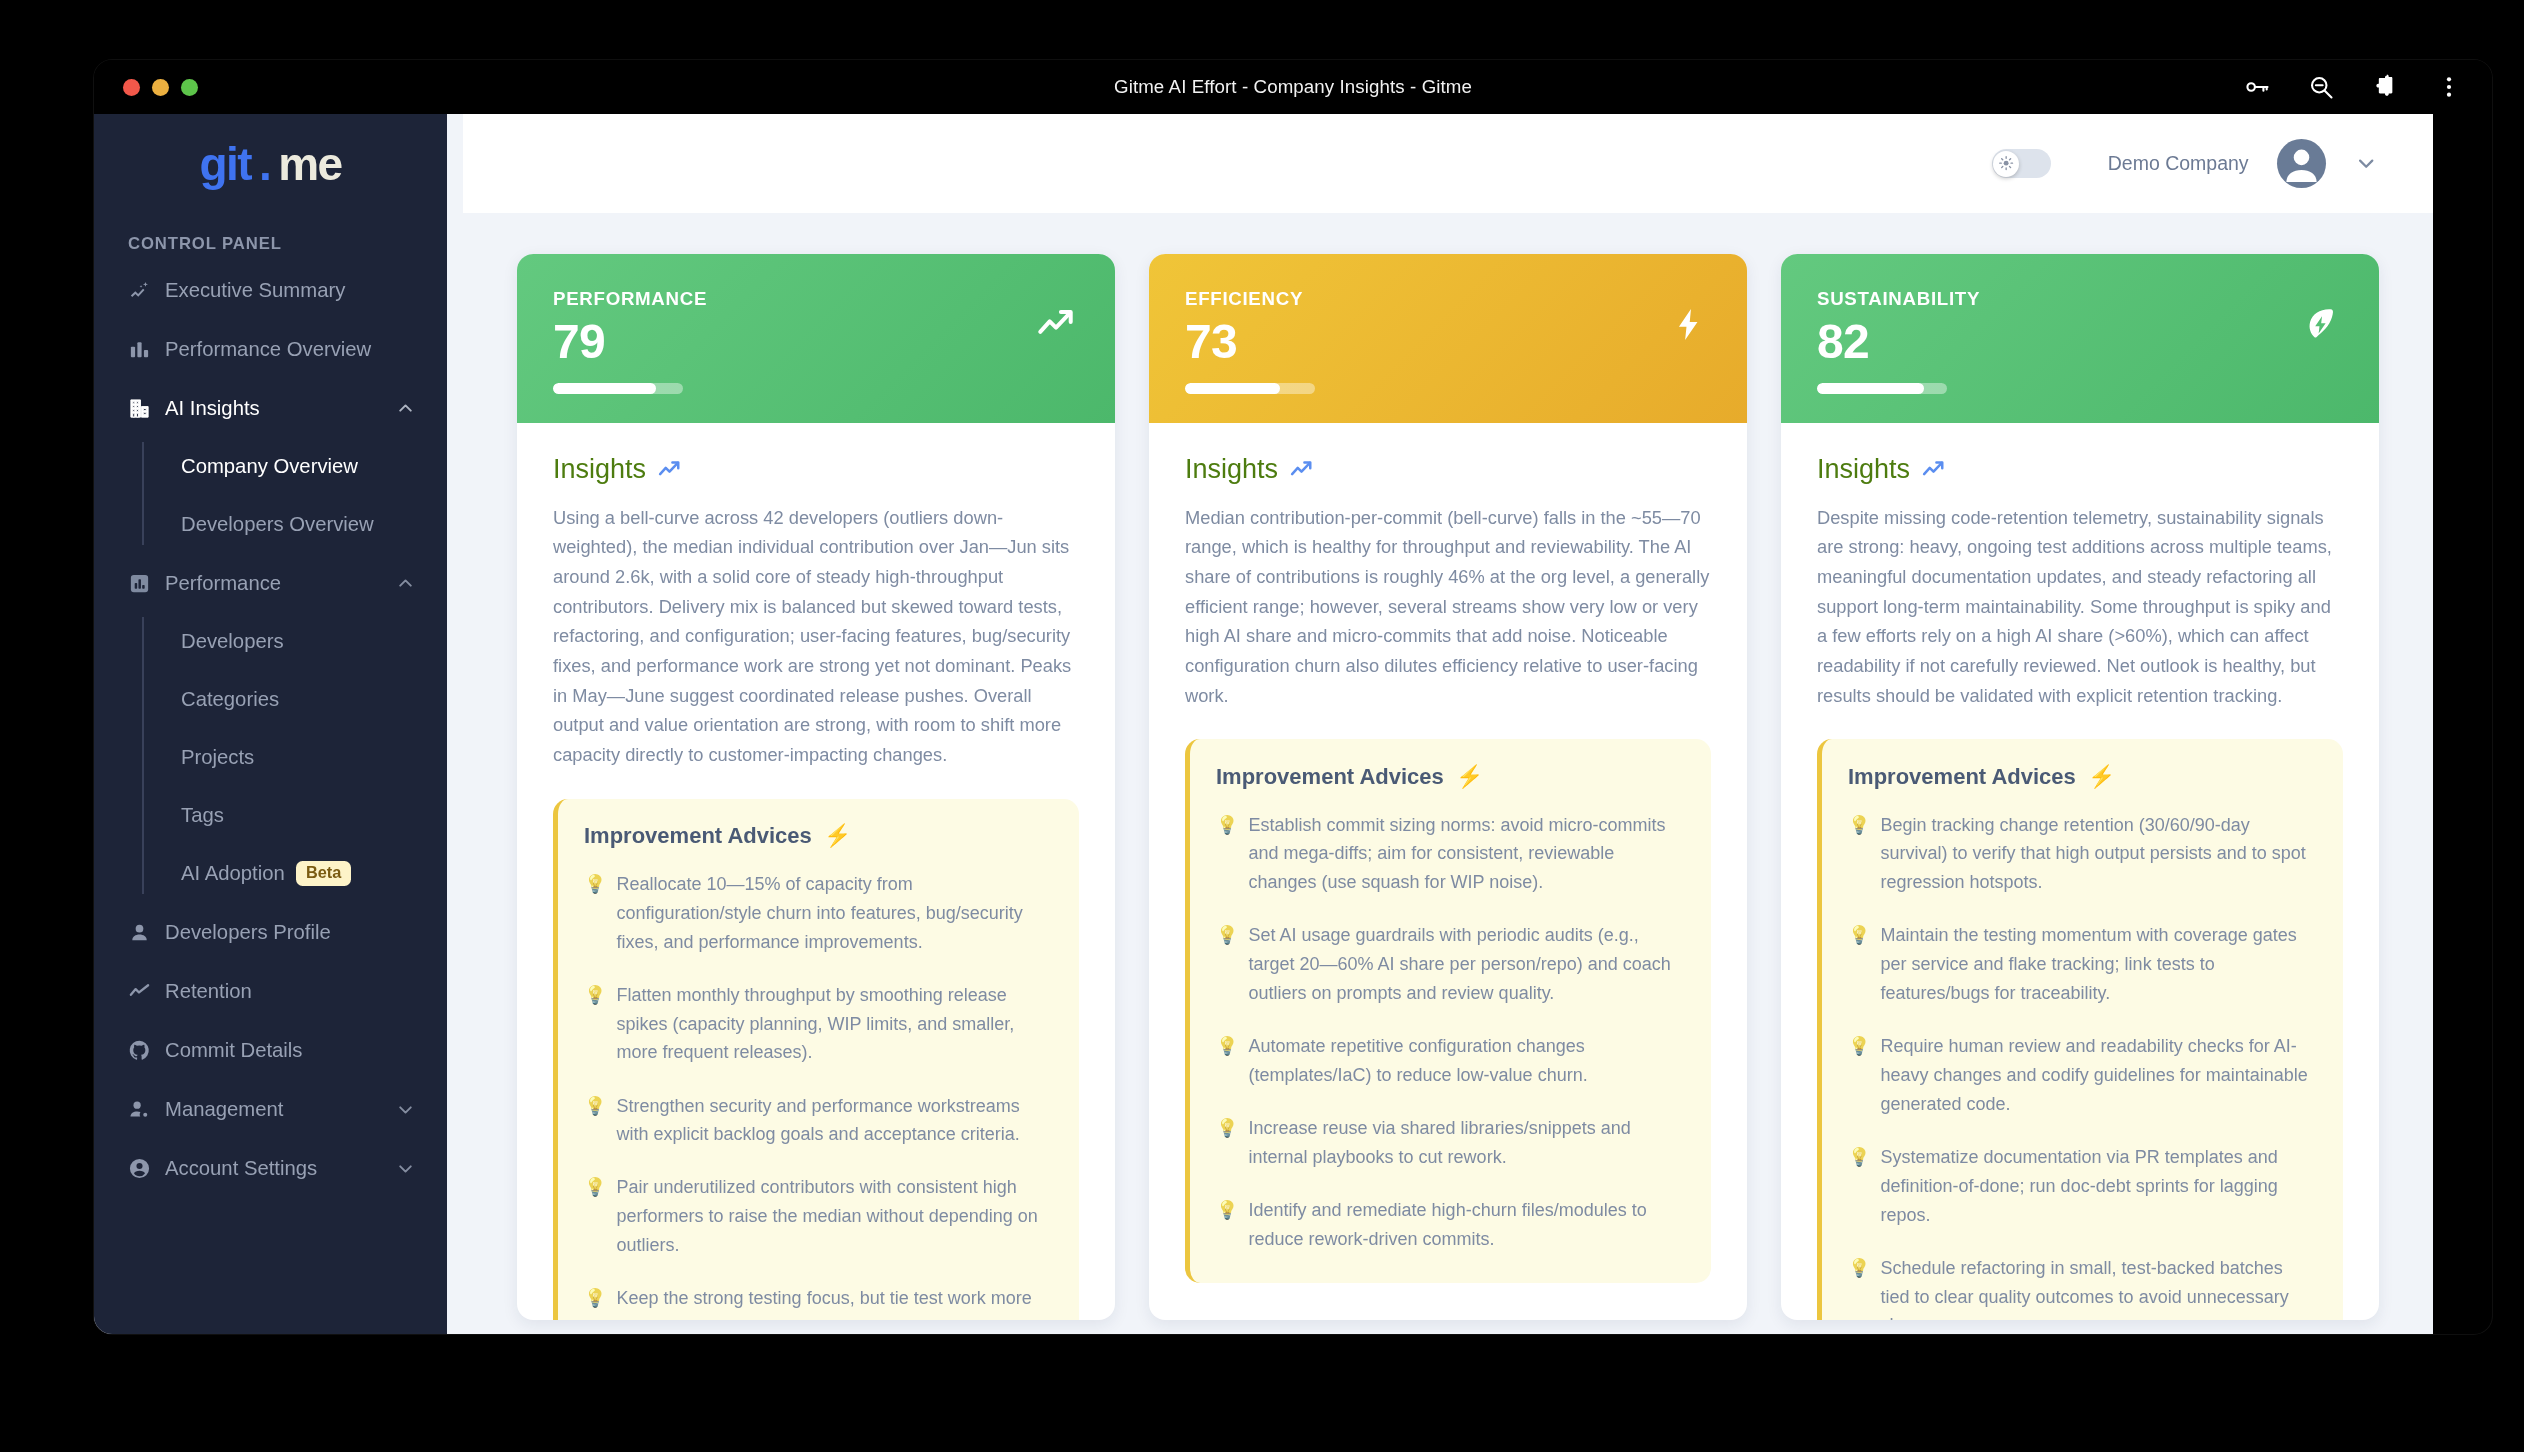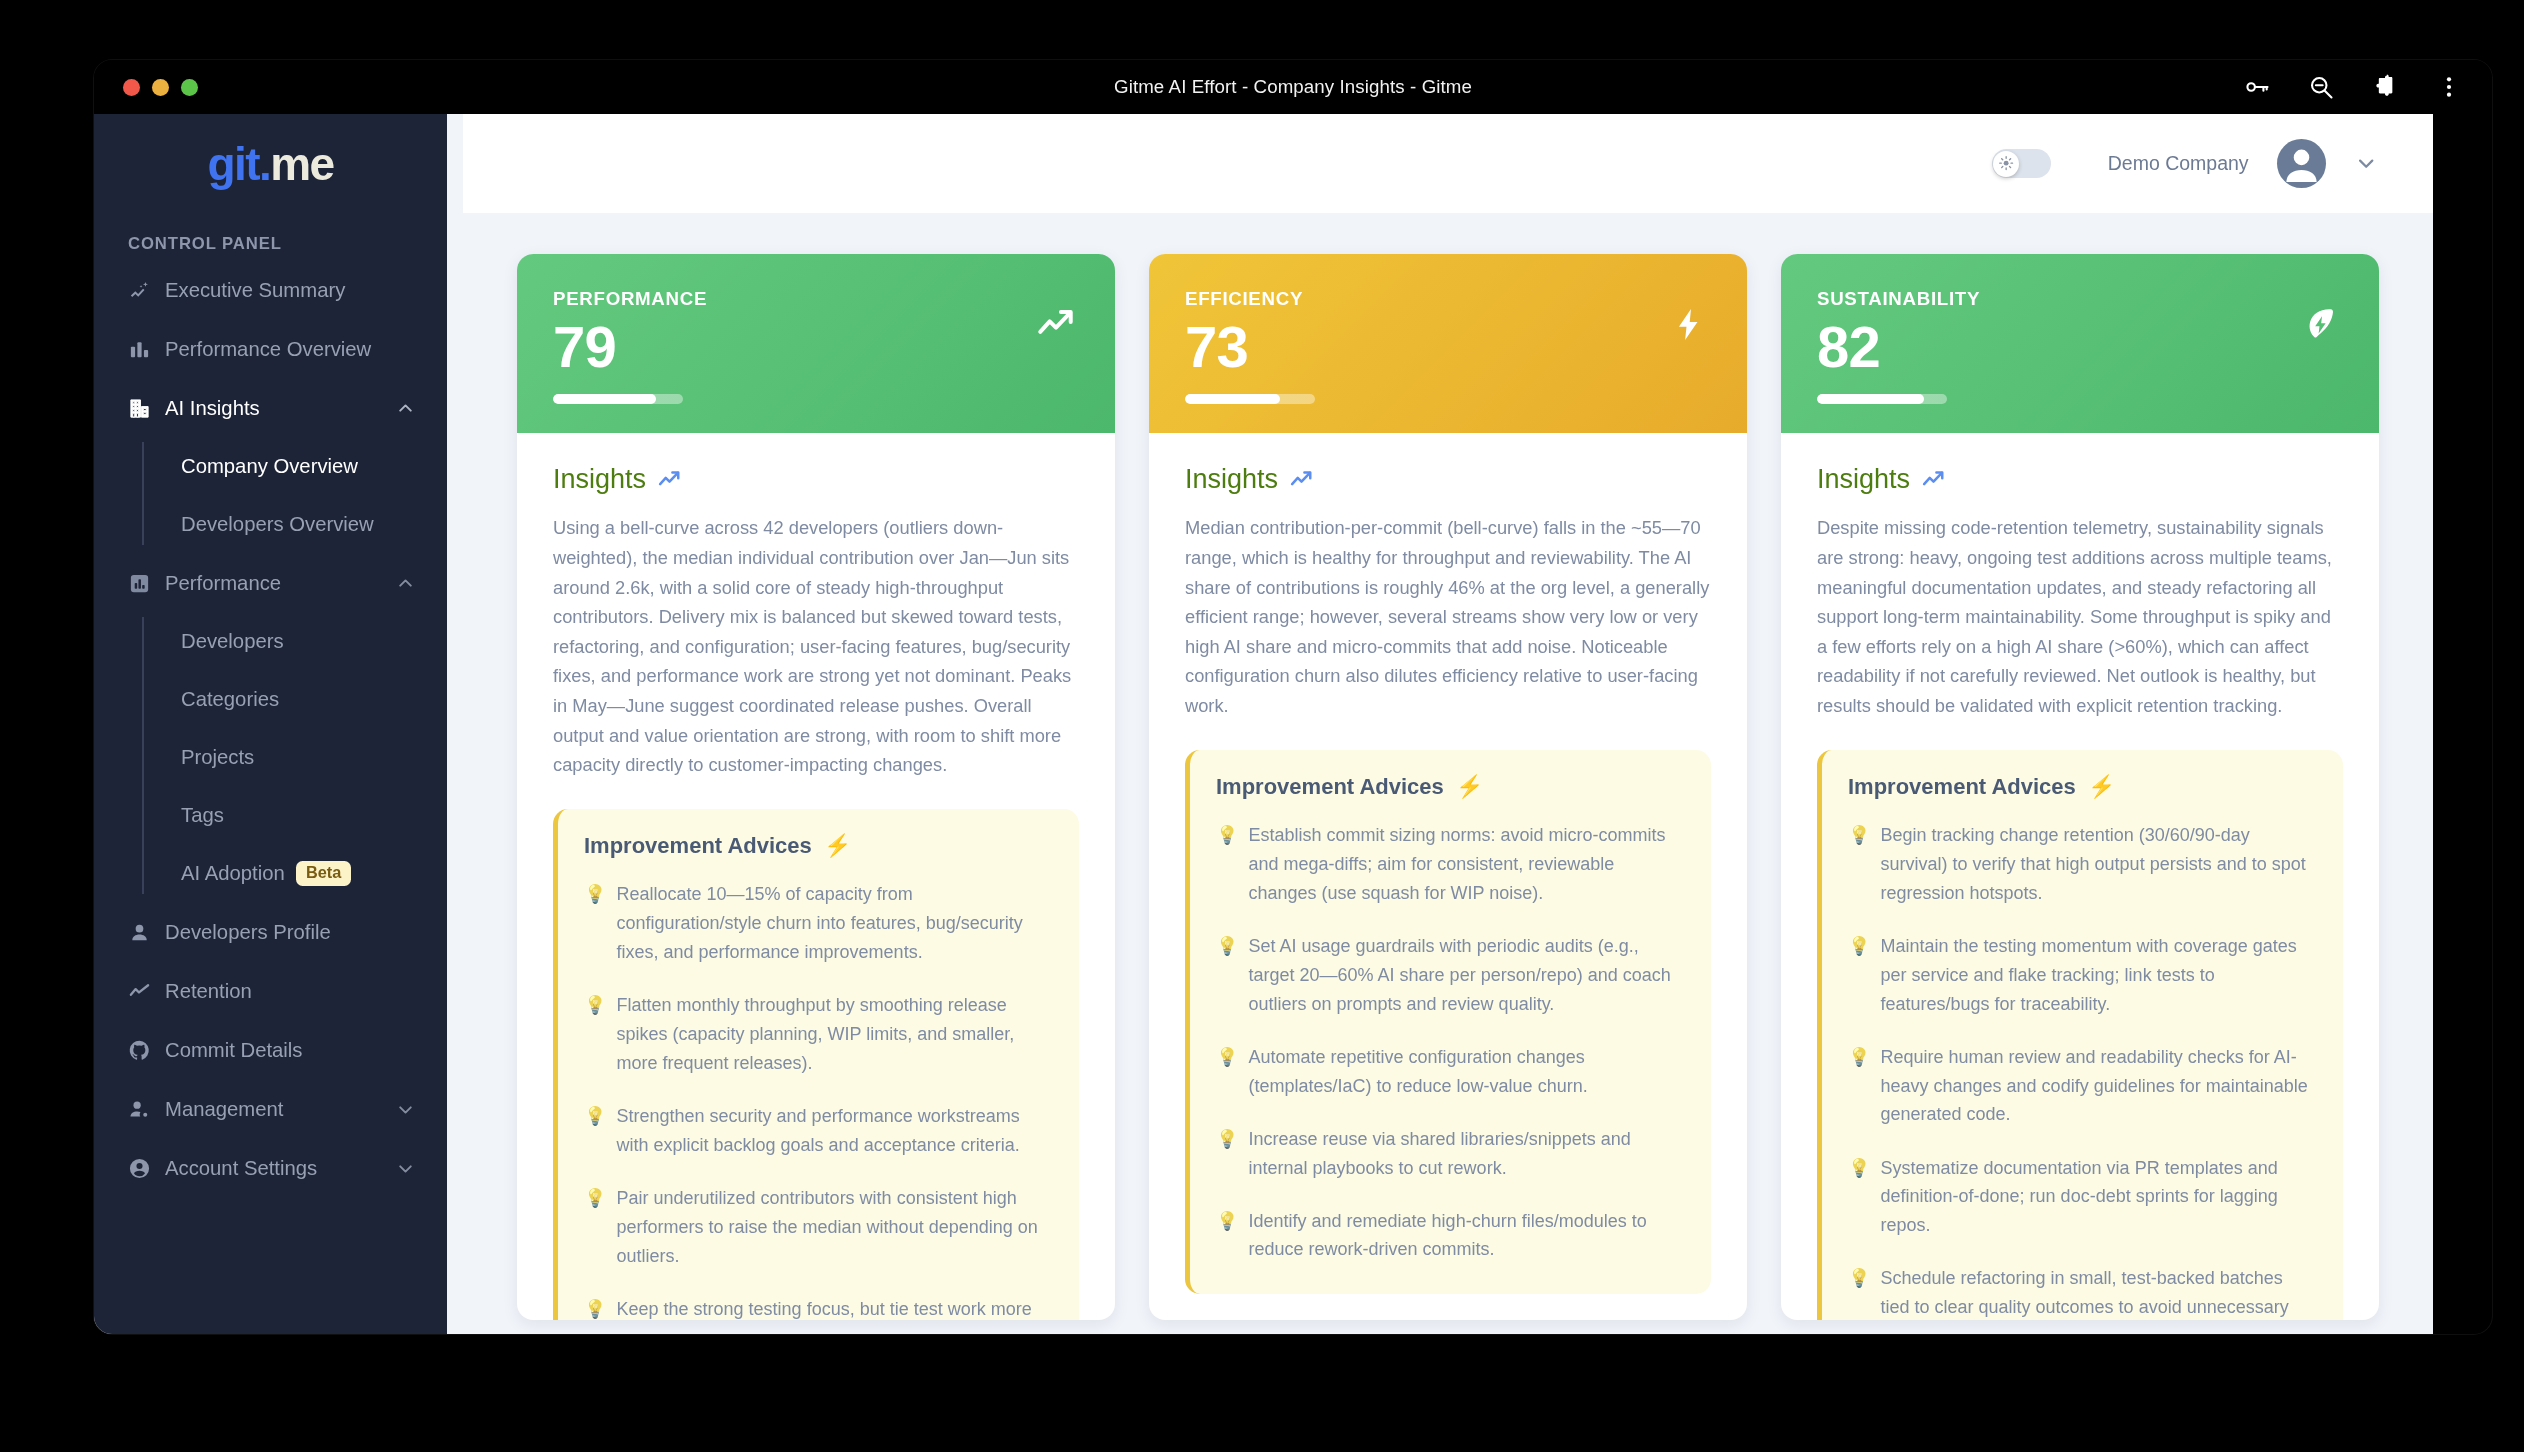--- a/index.html
+++ b/index.html
@@ -74,20 +74,21 @@
     height: 99px;
     display: flex; align-items: center; justify-content: center;
   }
   .logo {
     font-size: 46px;
     font-weight: 700;
     letter-spacing: -1.6px;
     line-height: 1;
     display: flex;
     align-items: flex-end;
+    gap: 8px;
   }
   .logo .git { color: #3f73f0; }
   .logo .dot-g { color: #3f73f0; }
   .logo .me { color: #eceadd; }
 
   .panel-label {
     color: #8d96ab;
     font-size: 16.7px;
     font-weight: 700;
     letter-spacing: 0.9px;
@@ -226,21 +227,21 @@
   .card-head.yellow {
     background: linear-gradient(135deg, #f0c538 0%, #e7ab2b 100%);
   }
   .head-label {
     font-size: 18.7px;
     font-weight: 700;
     letter-spacing: 0.7px;
     margin-bottom: 6.5px;
   }
   .head-score {
-    font-size: 58px;
+    font-size: 48px;
     font-weight: 700;
     line-height: 1.05;
     letter-spacing: -0.8px;
   }
   .head-bar {
     margin-top: 16.3px;
     width: 130px; height: 10.6px;
     border-radius: 5.7px;
     background: rgba(255,255,255,.40);
     overflow: hidden;

